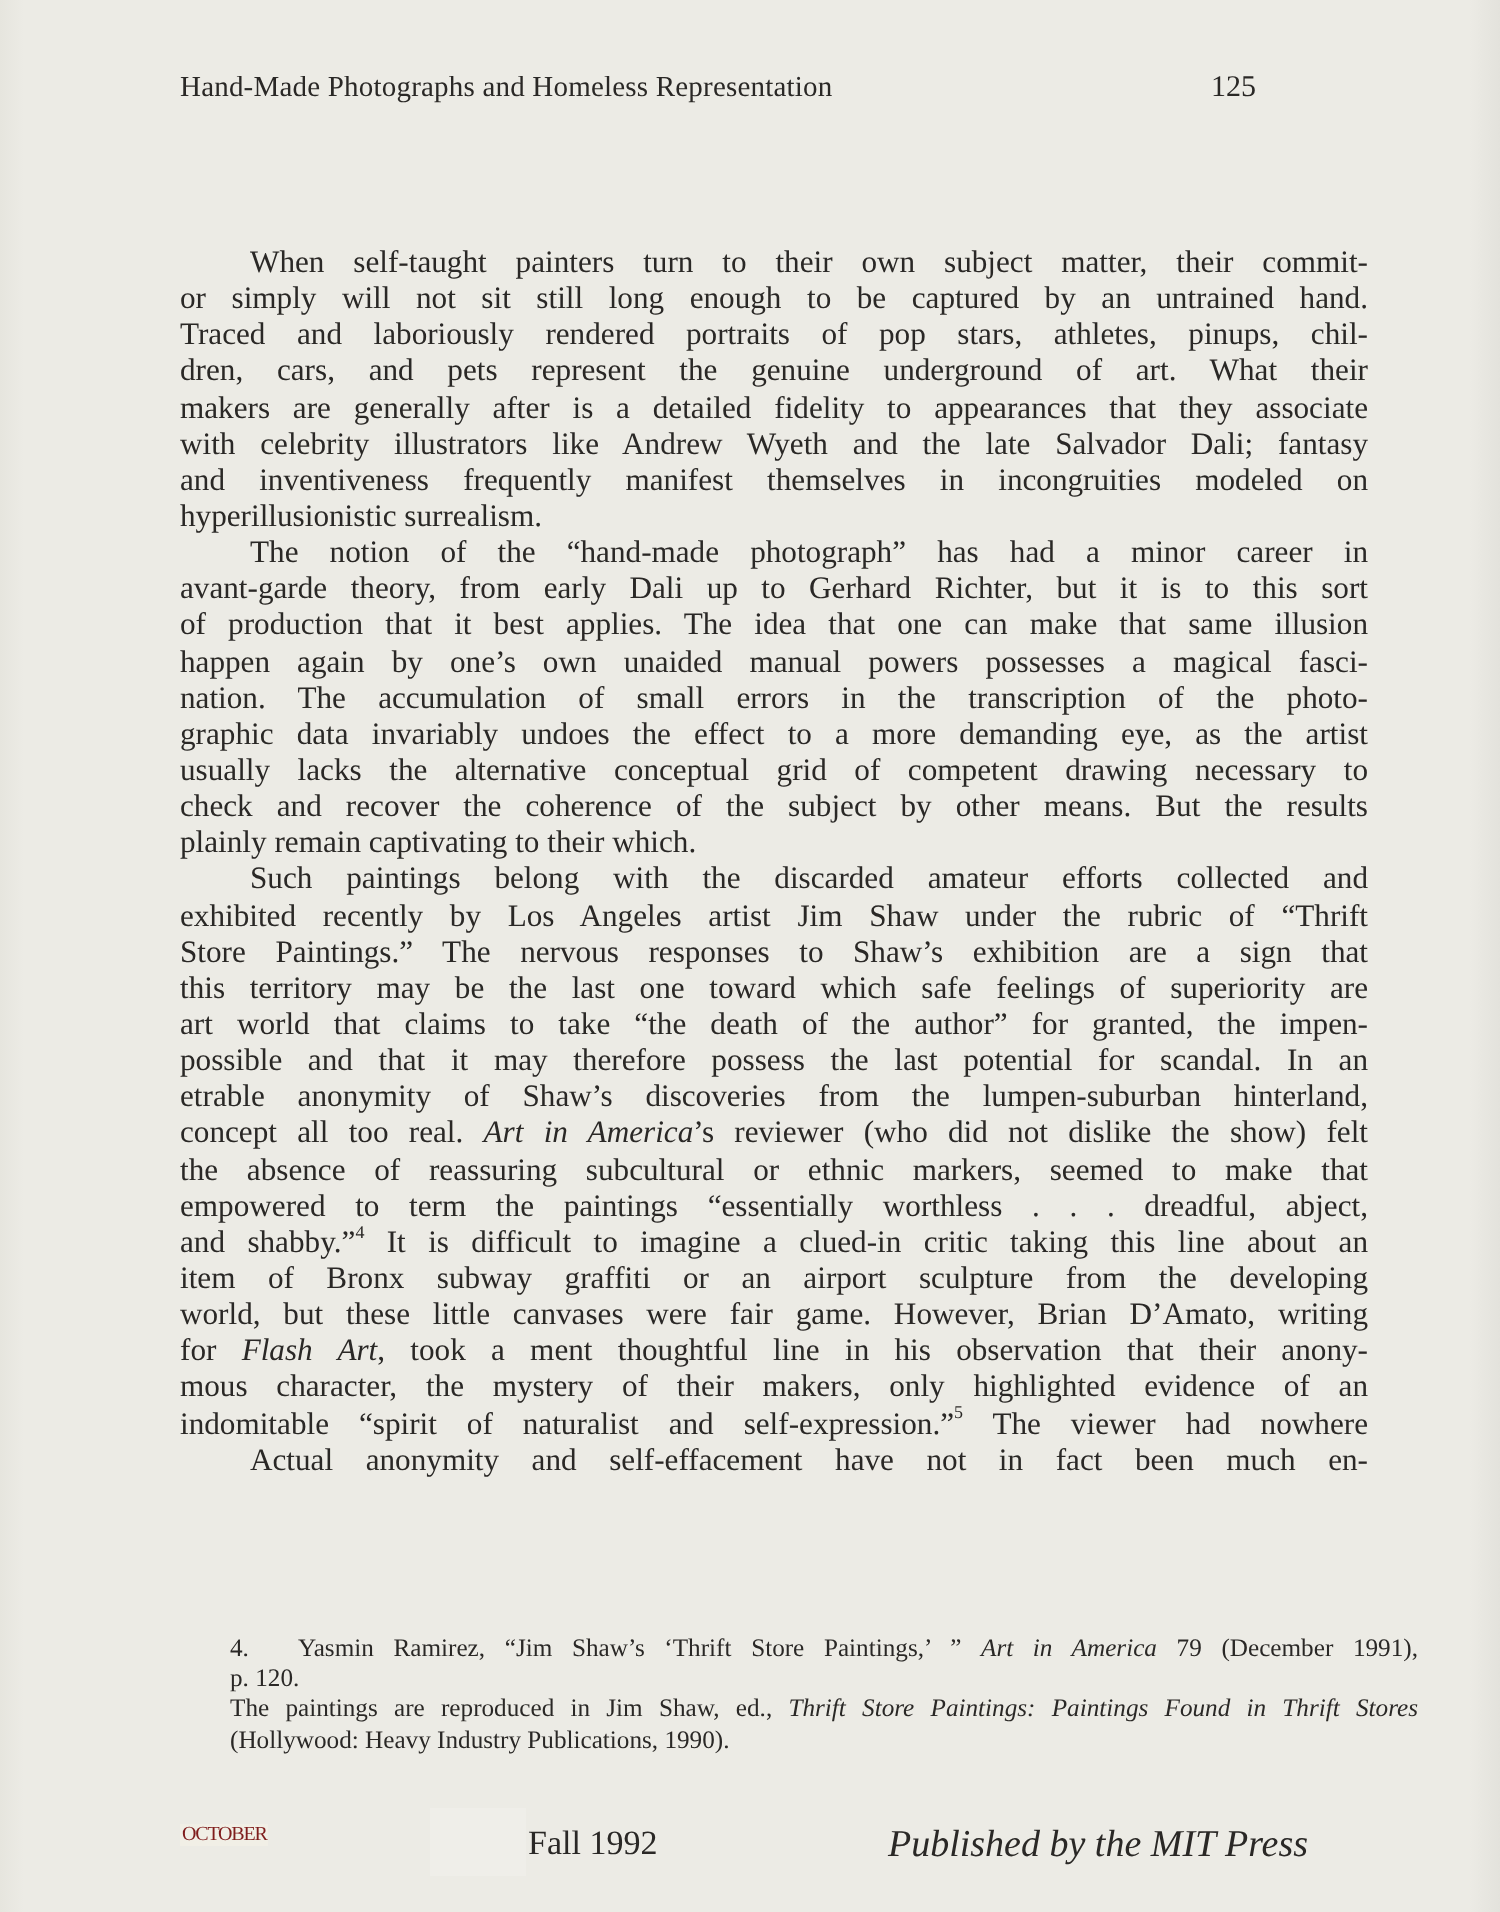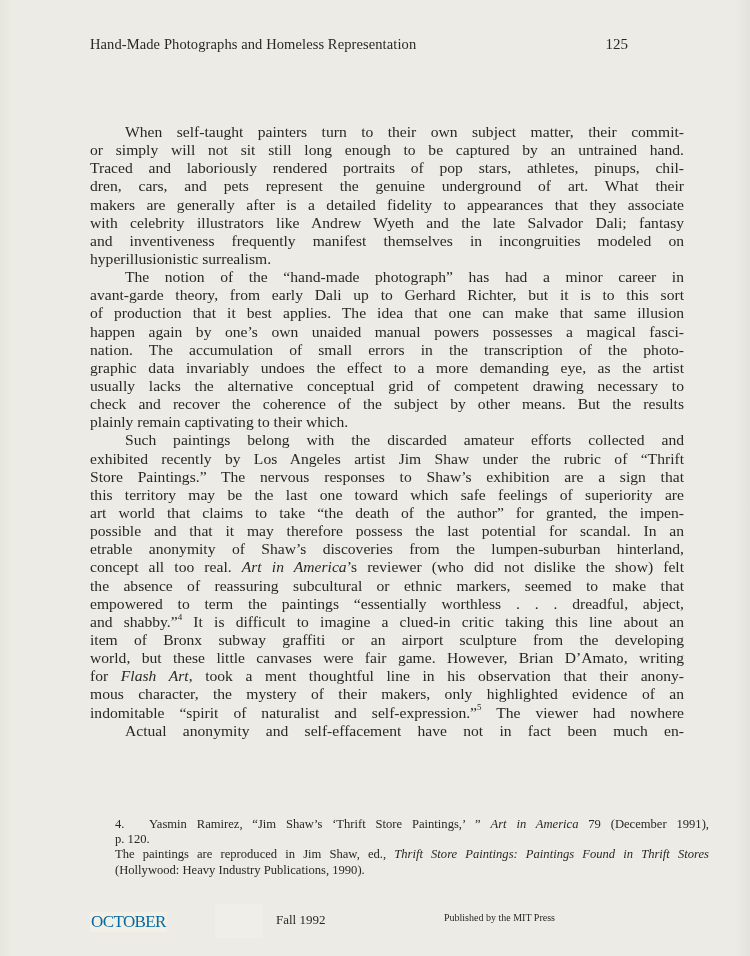--- a/index.html
+++ b/index.html
@@ -97,45 +97,46 @@
       position: absolute;
       top: 912px;
       left: 0;
       width: 750px;
       height: 22px;
     }
     .journal-name {
       position: absolute;
       left: 90px;
       top: 0;
-      font-size: 17px;
+      font-size: 10px;
       letter-spacing: -0.6px;
-      color: #0369a1;
+      color: #7f1d1d;
       background: #f1efe6;
       padding: 0 1px;
     }
     .blank-patch {
       position: absolute;
       left: 215px;
       top: -8px;
       width: 48px;
       height: 34px;
       background: #efeee9;
     }
     .issue-date {
       position: absolute;
-      left: 276px;
-      top: 0;
-      font-size: 13px;
+      left: 264px;
+      top: 0;
+      font-size: 17px;
     }
     .publisher {
       position: absolute;
       left: 444px;
       top: 0;
-      font-size: 10px;
+      font-size: 19px;
+      font-style: italic;
     }
     i, .ital {
       font-style: italic;
     }
   </style>
 </head>
 <body>
 
 <div class="page-shade"></div>
 

